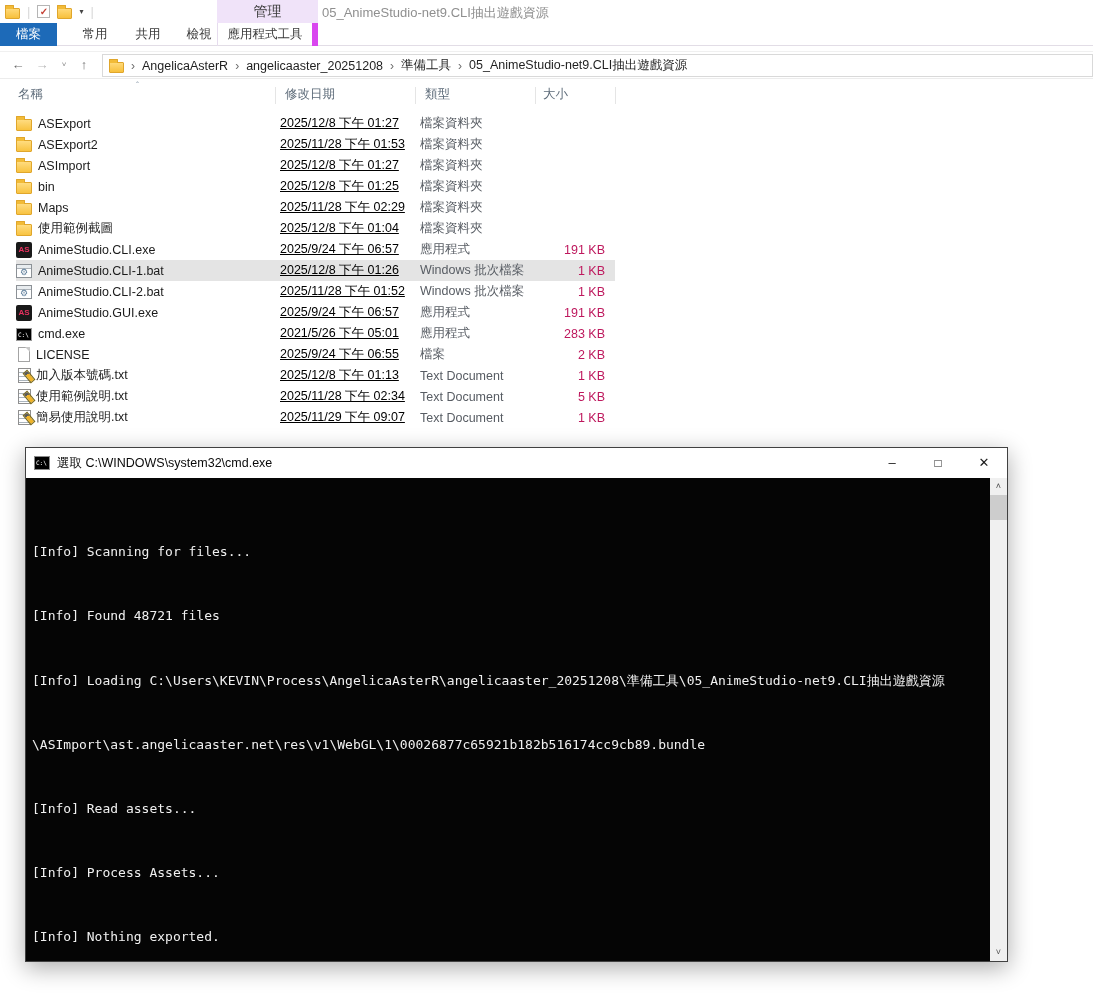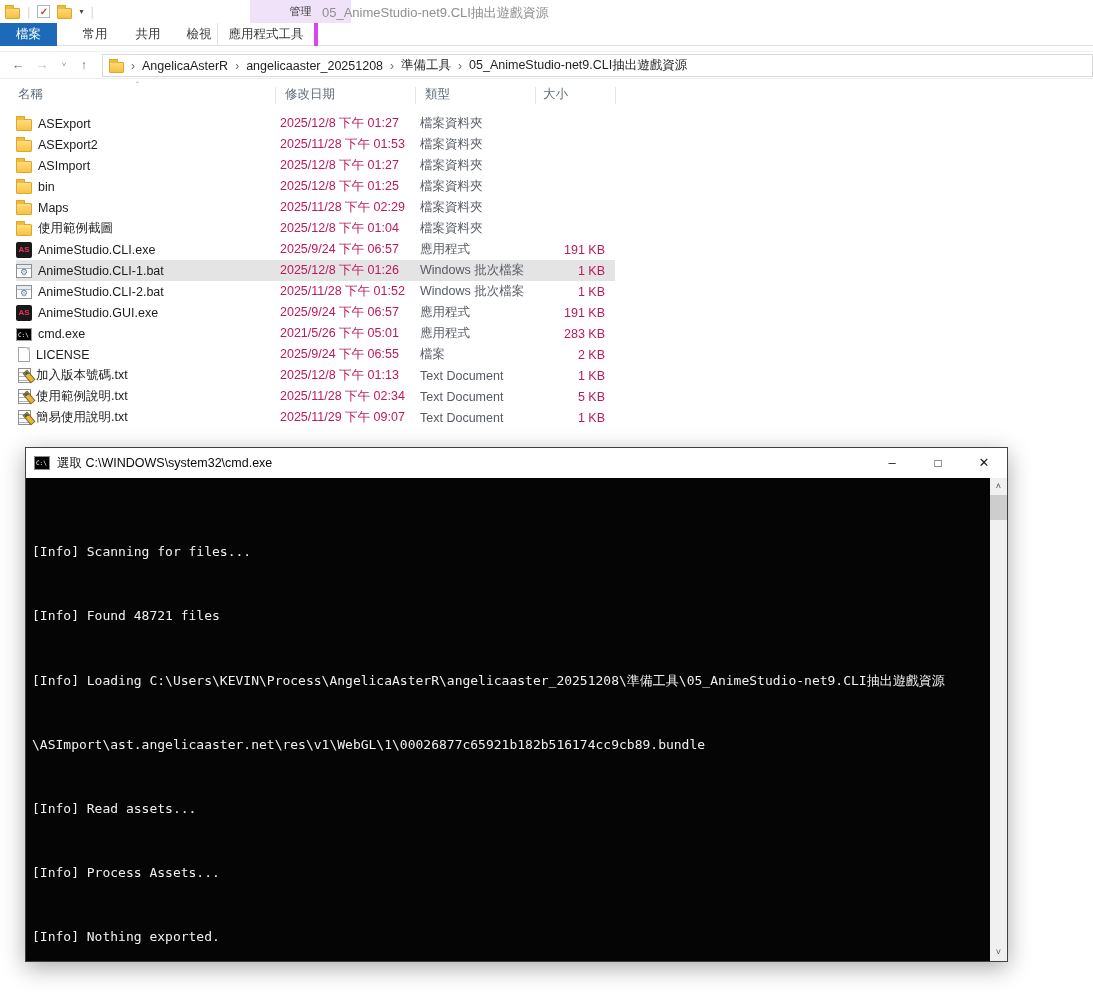--- a/index.html
+++ b/index.html
@@ -11,30 +11,30 @@
   .explorer { position:absolute; left:0; top:0; width:1093px; height:430px; background:#fff; }
 
   .titlebar { position:absolute; left:0; top:0; width:100%; height:23px; background:#fff; }
   .qat { position:absolute; left:5px; top:3px; display:flex; align-items:center; gap:7px; height:17px; }
   .qat-sep { color:#d8d8d8; font-size:13px; }
   .mini-folder { position:relative; width:15px; height:11px; background:linear-gradient(#ffd978,#f7c03c); border:1px solid #e0a62b; border-radius:1px; margin-top:3px; }
   .mini-folder::before { content:""; position:absolute; left:-1px; top:-4px; width:7px; height:3px; background:#f2bb37; border:1px solid #e0a62b; border-bottom:none; border-radius:1px 1px 0 0; }
   .qat-check { width:13px; height:13px; border:1px solid #b5b5b5; background:#fff; color:#c43f33; font-size:10px; line-height:11px; text-align:center; font-weight:bold; }
   .qat-drop { font-size:8px; color:#444; }
 
-  .manage-tab { position:absolute; left:217px; top:0; width:101px; height:38px; background:#f0e3f9; color:#3a3a3a; font-size:11px; text-align:center; line-height:23px;margin-left:33px; }
+  .manage-tab { position:absolute; left:217px; top:0; width:101px; height:38px; background:#f0e3f9; color:#3a3a3a; font-size:14px; text-align:center; line-height:23px; }
   .win-title { position:absolute; left:322px; top:4px; font-size:13px; color:#8f8f8f; white-space:nowrap; }
 
   .ribbon-tabs { position:absolute; left:0; top:23px; width:100%; height:23px; border-bottom:1px solid #e2dde6; background:#fff; }
   .rtab { position:absolute; top:0; height:23px; font-size:12.5px; text-align:center; line-height:22px; color:#3a3a3a; cursor:default; }
   .rtab-file { left:0; width:57px; background:#1d6ab8; color:#fff; }
   .rtab-home { left:68px; width:54px; }
   .rtab-share { left:121px; width:54px; }
   .rtab-view { left:174px; width:50px; }
-  .rtab-apptools { left:217px; width:101px; border-left:1px solid #e6dcee; border-right:4px solid #d946ef; }
+  .rtab-apptools { left:217px; width:101px; border-left:1px solid #e6dcee; border-right:6px solid #d946ef; }
 
   .ribbon-strip { position:absolute; left:0; top:47px; width:100%; height:5px; background:#fff; border-bottom:1px solid #f0f0f0; }
 
   .addr-row { position:absolute; left:0; top:52px; width:100%; height:27px; background:#fff; border-bottom:1px solid #ececec; }
   .nav-btn { position:absolute; top:3px; width:20px; height:20px; text-align:center; line-height:20px; font-size:13px; color:#6b6b6b; }
   .nav-back { left:8px; }
   .nav-fwd { left:32px; color:#b9b9b9; }
   .nav-drop { left:54px; font-size:8px; color:#8a8a8a; }
   .nav-up { left:74px; }
   .addr-box { position:absolute; left:102px; top:2px; right:0; height:23px; border:1px solid #d9d9d9; background:#fff; display:flex; align-items:center; padding-left:6px; }
@@ -51,21 +51,21 @@
   .hdr-size { left:543px; }
   .sort-caret { position:absolute; left:136px; top:0; font-size:9px; color:#9aa7b5; }
   .hdr-div { position:absolute; top:7px; height:17px; border-left:1px solid #e5e5e5; }
   .hd1 { left:275px; } .hd2 { left:415px; } .hd3 { left:535px; } .hd4 { left:615px; }
 
   
   .file-list { position:absolute; left:0; top:113px; width:640px; }
   .file-row { display:flex; align-items:center; height:21px; margin-left:16px; width:599px; font-size:12.5px; white-space:nowrap; }
   .file-row.selected { background:#e4e4e4; }
   .cell-name { display:flex; align-items:center; width:264px; color:#1b1b1b; overflow:hidden; }
-  .cell-date { width:140px; color:#be185d; }
+  .cell-date { width:140px; color:#000000;text-decoration:underline; }
   .cell-type { width:120px; color:#575c63; }
   .cell-size { width:70px; text-align:right; color:#be185d; padding-right:5px; }
 
   .ic { position:relative; width:16px; height:16px; flex:none; margin-right:6px; }
   .ic-folder { height:12px; margin-top:3px; background:linear-gradient(#ffdc80,#f8c341); border:1px solid #e0a62b; border-radius:1px; }
   .ic-folder::before { content:""; position:absolute; left:-1px; top:-4px; width:7px; height:3px; background:#f2bb37; border:1px solid #e0a62b; border-bottom:none; border-radius:1px 1px 0 0; }
   .ic-as { background:#191919; border-radius:2px; color:#e8315f; font-weight:bold; font-size:8px; line-height:16px; text-align:center; }
   .ic-as::before { content:"AS"; }
   .ic-bat { height:14px; margin-top:1px; background:#fff; border:1px solid #8c9196; }
   .ic-bat::before { content:""; position:absolute; left:0; top:0; right:0; height:3px; background:#e8ecef; border-bottom:1px solid #aeb4ba; }

